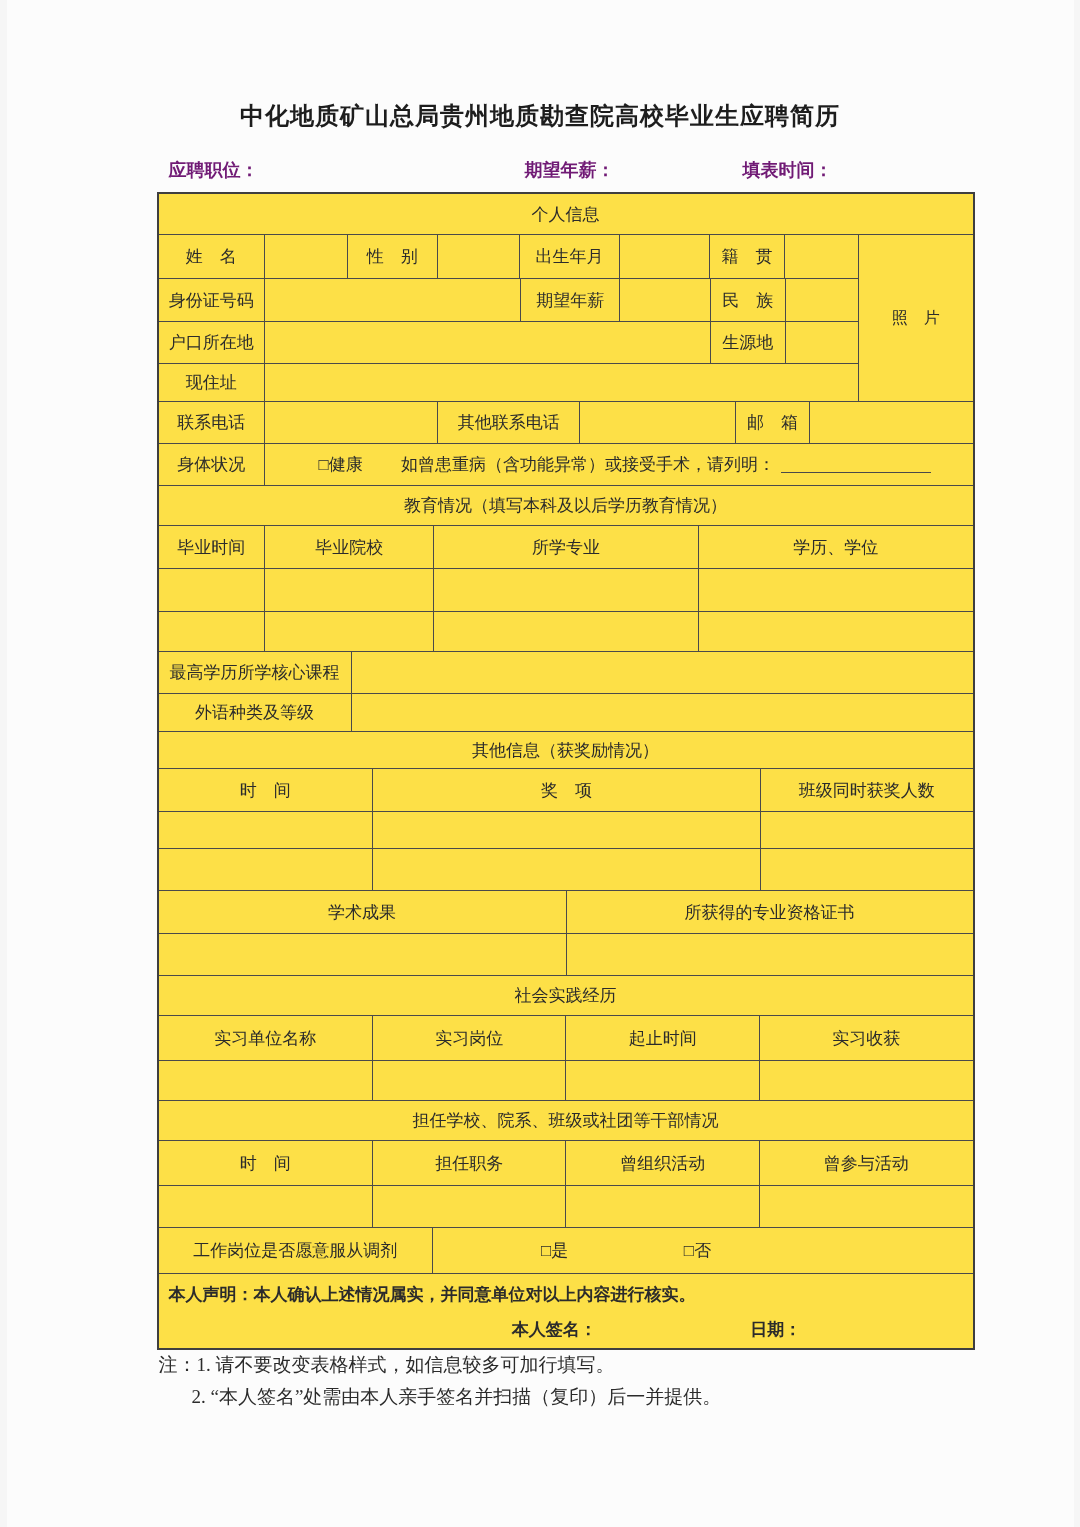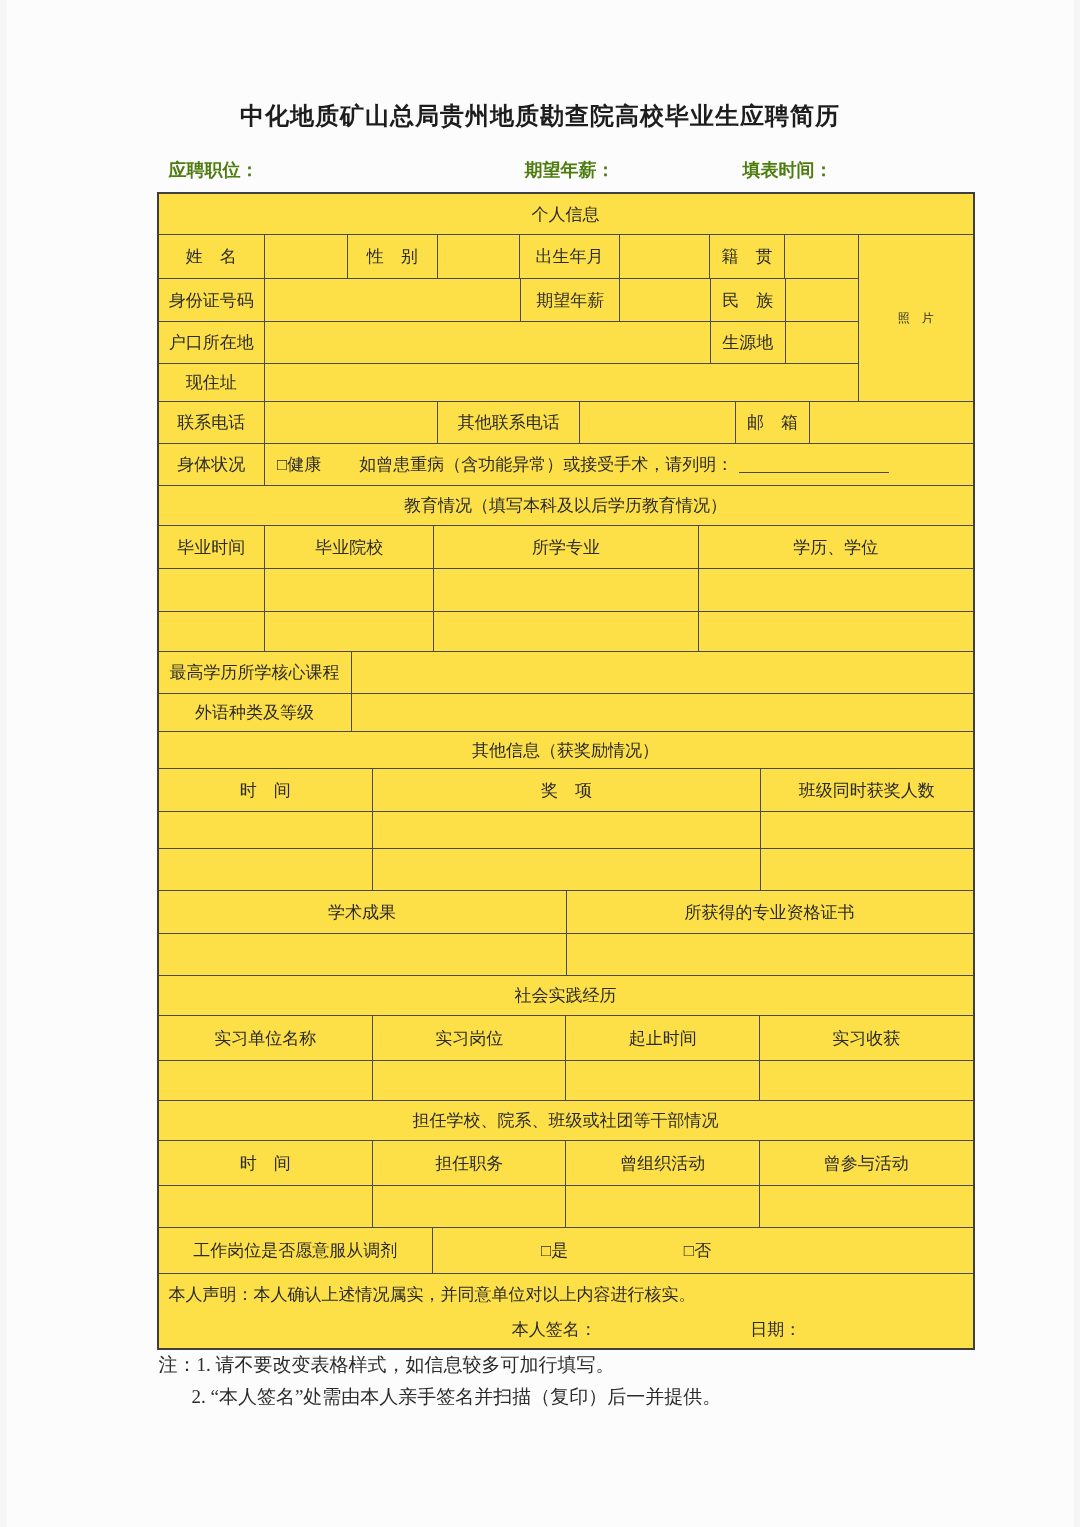--- a/index.html
+++ b/index.html
@@ -16,21 +16,21 @@
     position: absolute; top: 100px; left: 0;
     width: 100%;
     text-align: center;
     font-size: 24px; font-weight: bold;
     letter-spacing: 1px;
     color: #1d1d1d;
   }
   .topfields {
     position: absolute; top: 158px; left: 150px;
     width: 818px; height: 26px;
-    font-size: 18px; font-weight: bold; color: #4d7c0f;
+    font-size: 18px; font-weight: bold; color: #701a75;
   }
   .topfields span { position: absolute; top: 0; }
   .tf-pos  { left: 12px; }
   .tf-sal  { left: 368px; }
   .tf-date { left: 586px; }
 
   .ftable {
     position: absolute; top: 192px; left: 150px;
     width: 818px;
     border: 2px solid #3f3f3f;
@@ -57,55 +57,55 @@
   .grow { flex: 1 1 auto; }
 
   
   .prow { display: flex; }
   .pleft { width: 85.94%; }
   .pleft .row + .row { border-top: 1px solid #4a4a4a; }
   .photo-cell {
     width: 14.06%;
     border-left: 1px solid #4a4a4a;
     display: flex; align-items: center; justify-content: center;
-    font-size: 12px;
+    font-size: 16px;
   }
 
   
   .pw-label { width: 15.1%; }
   .pw-b1 { width: 11.8%; } .pw-sex { width: 12.9%; } .pw-b2 { width: 11.8%; }
   .pw-birth { width: 14.2%; } .pw-b3 { width: 12.9%; } .pw-jg { width: 10.7%; }
   .pw-id-blank { width: 36.6%; }
   .pw-hh-blank { width: 63.7%; }
 
   
   .w-label { width: 12.96%; }
   .w-tel-blank { width: 21.3%; } .w-othertel { width: 17.4%; }
   .w-othertel-blank { width: 19.2%; } .w-mail { width: 9.0%; }
   .w-edu1 { width: 12.96%; } .w-edu2 { width: 20.8%; } .w-edu3 { width: 32.5%; }
   .w-course { width: 23.6%; }
   .w-aw1 { width: 26.2%; } .w-aw2 { width: 47.7%; }
   .w-half { width: 50%; }
   .w-pr1 { width: 26.2%; } .w-pr2 { width: 23.8%; } .w-pr3 { width: 23.8%; }
   .w-adj { width: 33.6%; }
 
-  .left-pad { justify-content: flex-start; text-align: left; padding-left: 12px; }
+  .left-pad { justify-content: center; text-align: left; padding-left: 12px; }
 
   .health-content { gap: 0; }
   .health-content .chk { margin-right: 38px; }
   .health-underline {
     display: inline-block; width: 150px; height: 1.05em;
     border-bottom: 1px solid #4a4a4a; margin-left: 6px;
   }
 
   .adj-options { position: relative; }
   .adj-yes { position: absolute; left: 20%; }
   .adj-no  { position: absolute; left: 46.5%; }
 
-  .decl { position: relative; height: 75px; font-size: 17px; }
+  .decl { position: relative; height: 75px; font-size: 17px; font-weight: bold; }
   .decl-line1 { position: absolute; top: 9px; left: 10px; }
   .decl-line2-sign { position: absolute; top: 44px; left: 43.4%; }
   .decl-line2-date { position: absolute; top: 44px; left: 72.7%; }
 
   .notes { position: absolute; left: 152px; width: 818px; font-size: 19px; color: #2b2b2b; }
   .note1 { top: 1352px; }
   .note2 { top: 1384px; left: 185px; }
 </style>
 </head>
 <body>

